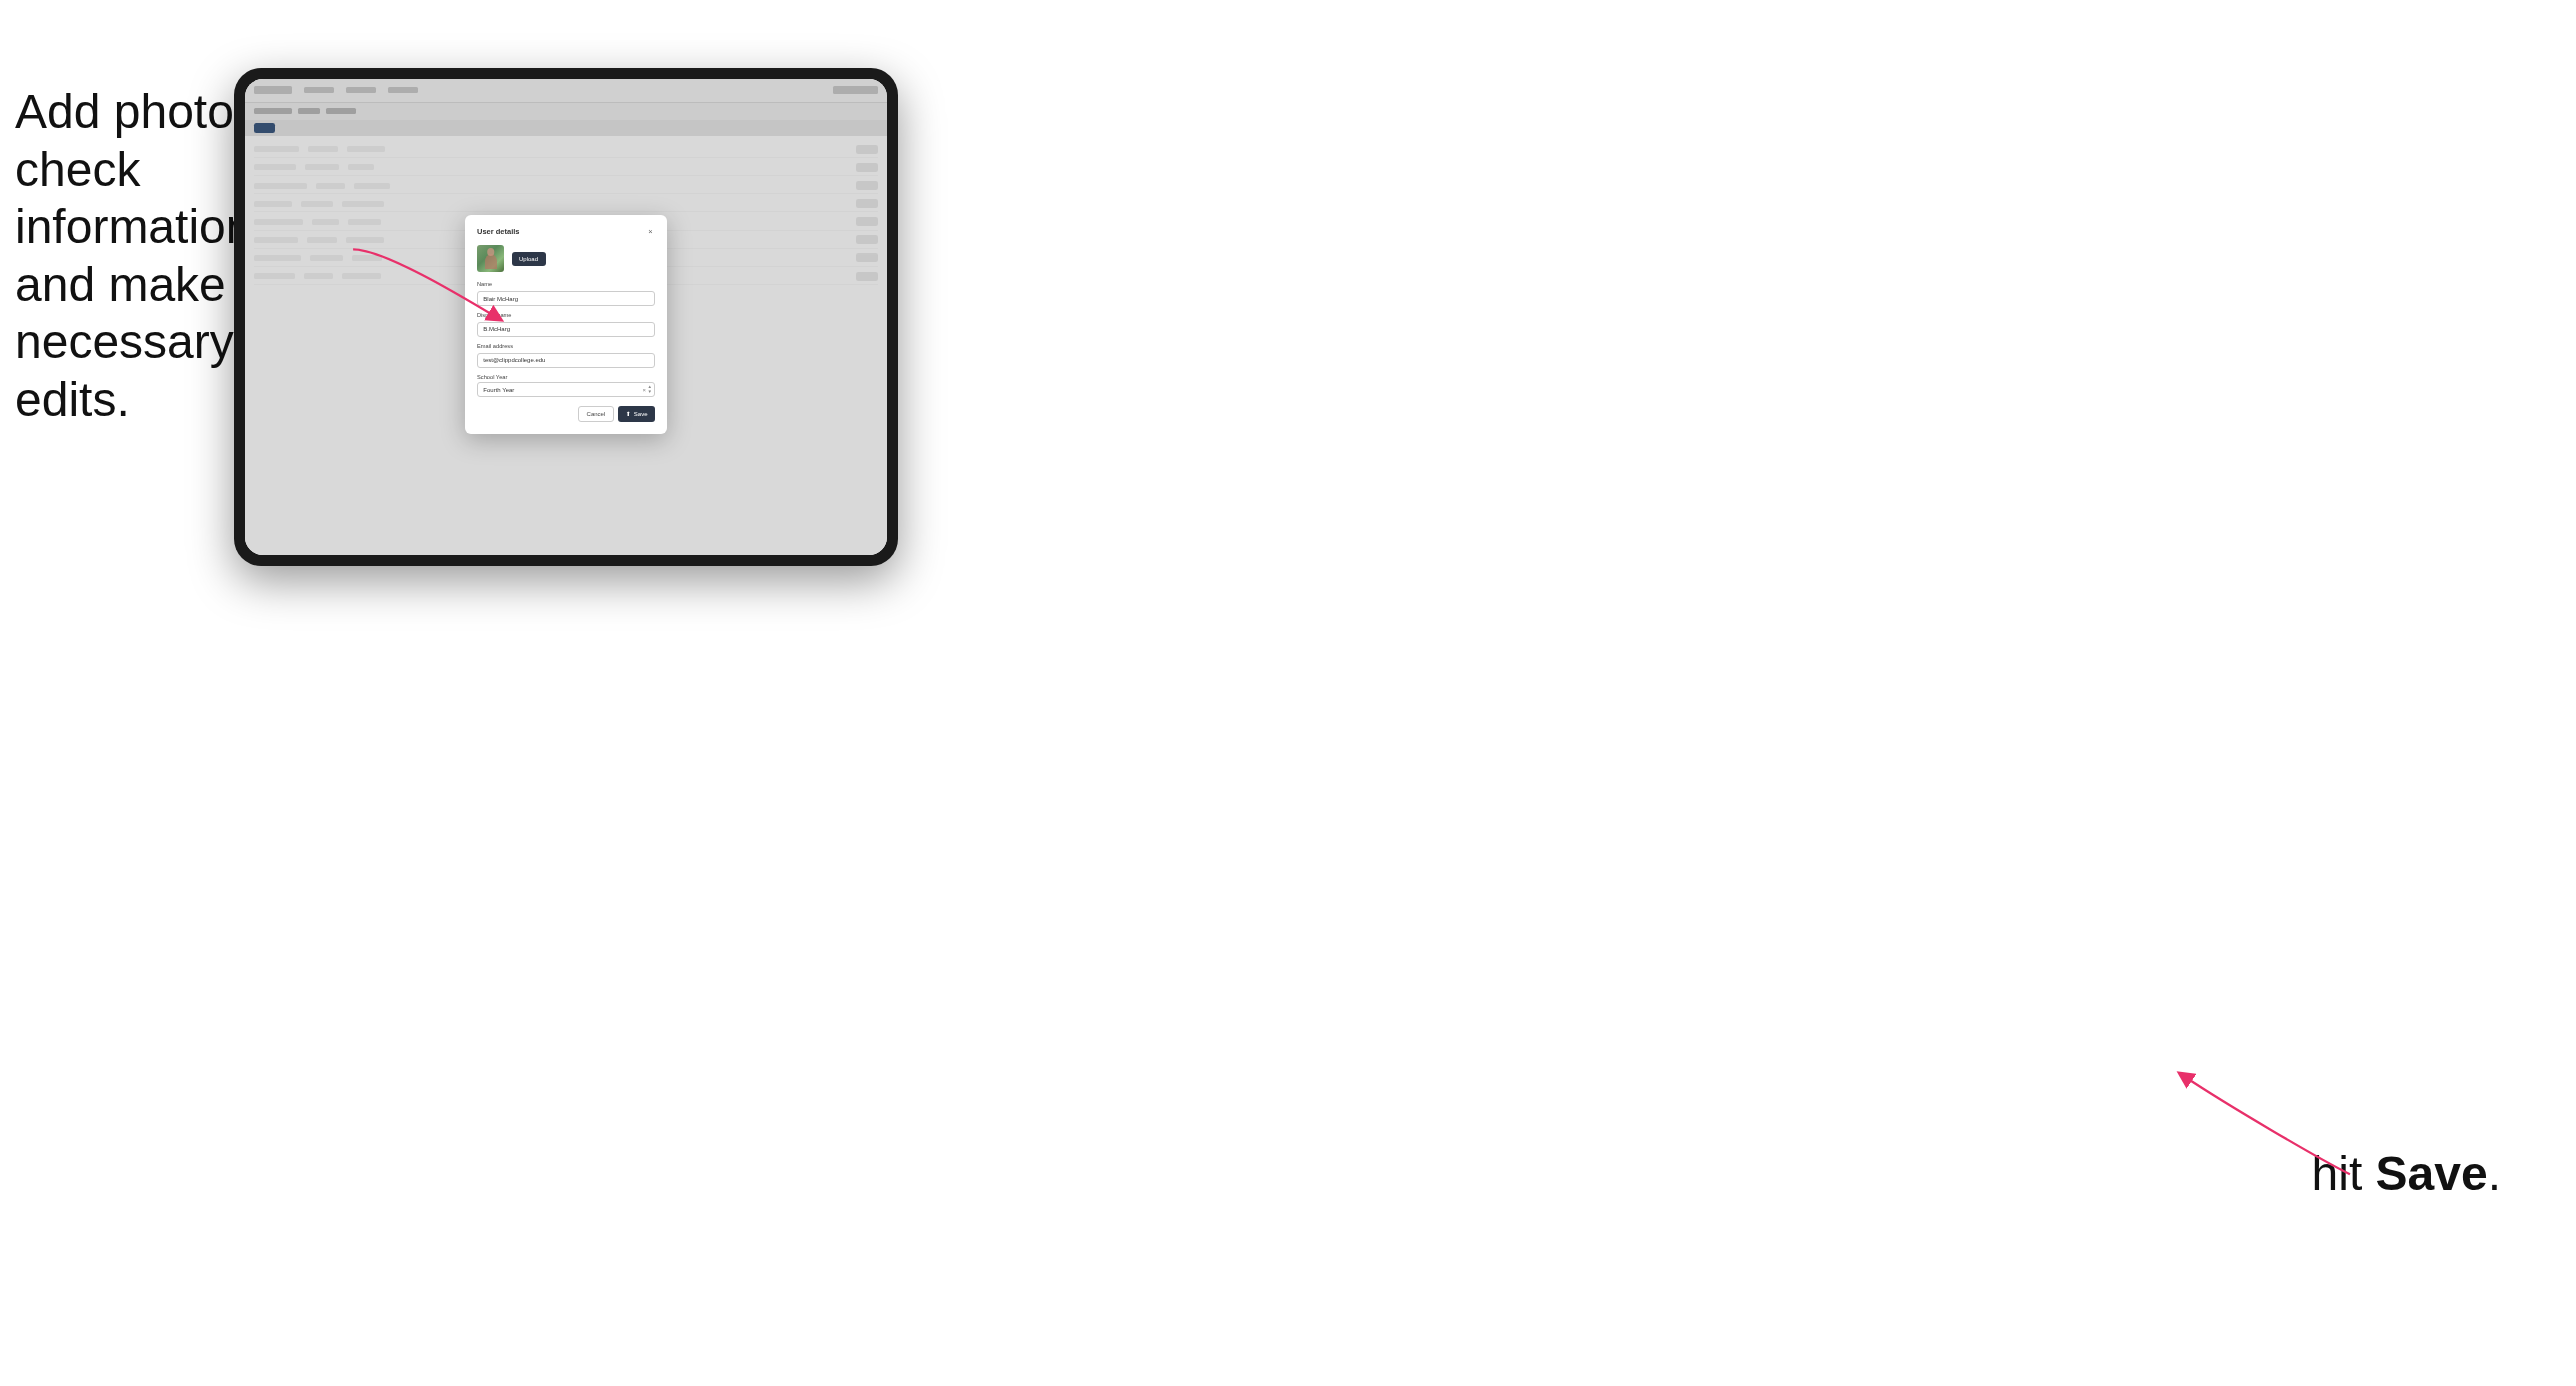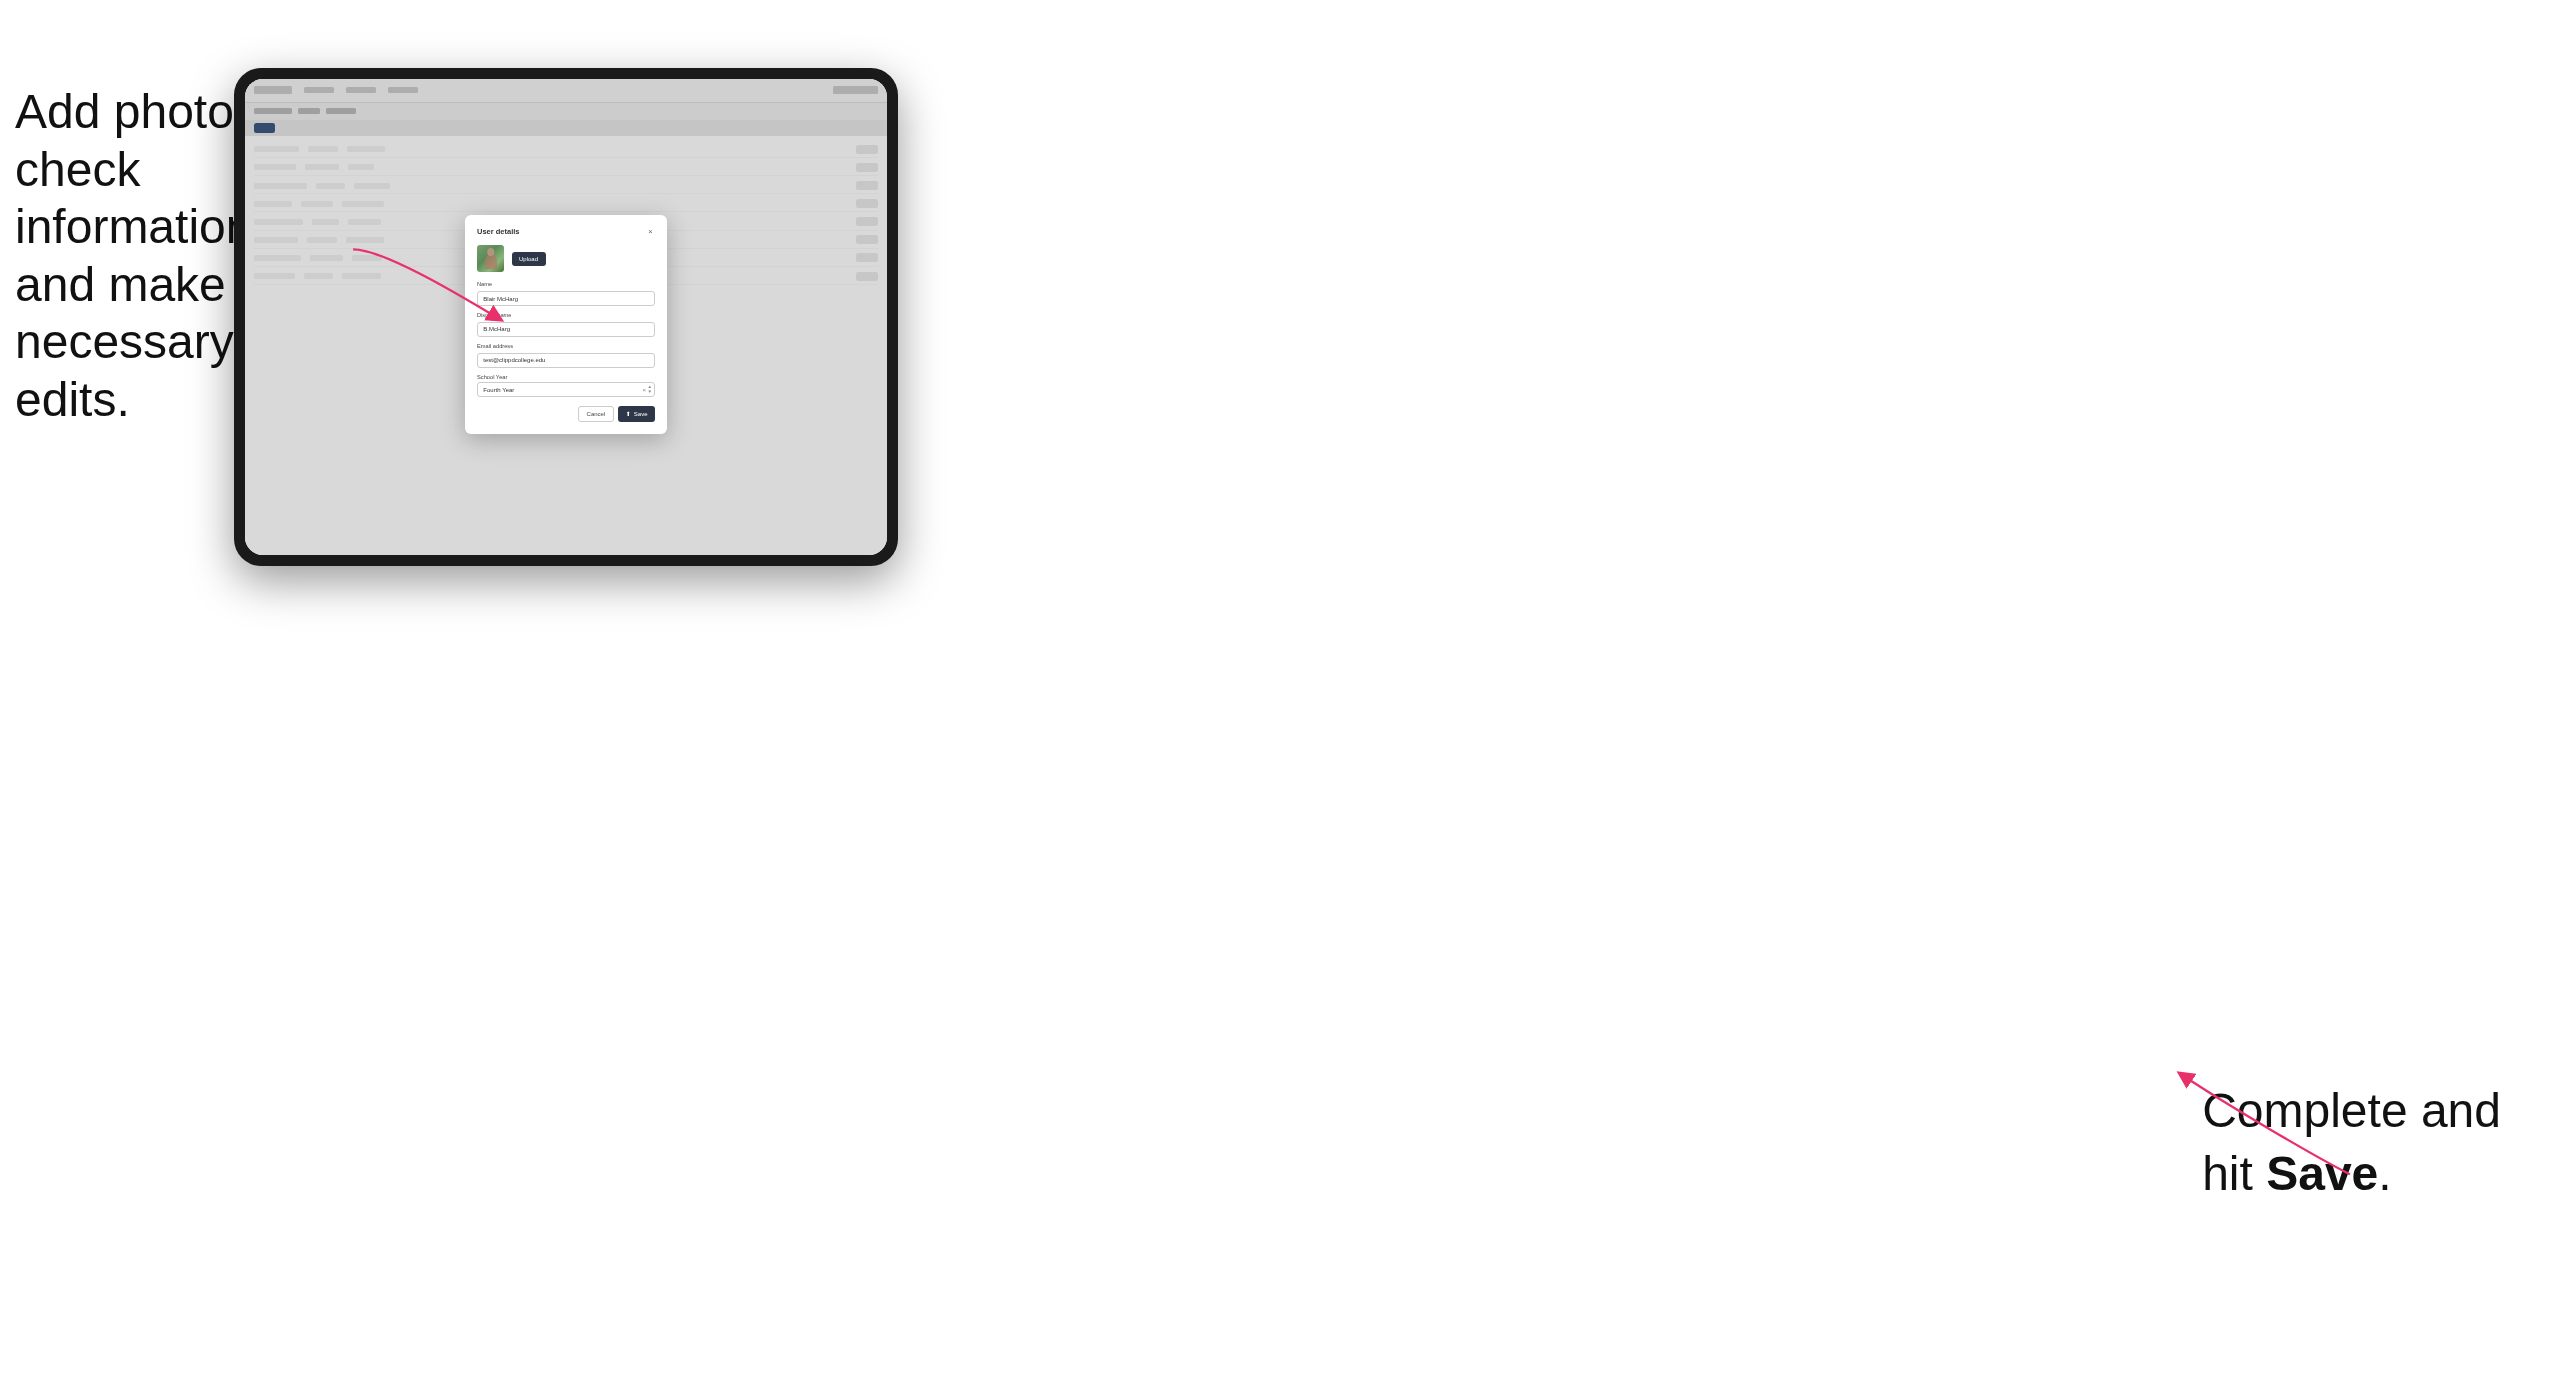--- a/index.html
+++ b/index.html
@@ -360,21 +360,21 @@
       height: 121px;
       pointer-events: none;
     }
   </style>
 </head>
 <body>
 
 <div class="annotation-left">Add photo, check information and make any necessary edits.</div>
 
 <div class="annotation-right">
-  <span>Complete and</span><br>
+  <br>
   <span>hit </span><strong>Save</strong><span>.</span>
 </div>
 
 <div class="tablet-frame">
   <div class="tablet-screen">
 
     <div class="nav-bar">
       <div class="nav-logo"></div>
       <div class="nav-item"></div>
       <div class="nav-item"></div>

